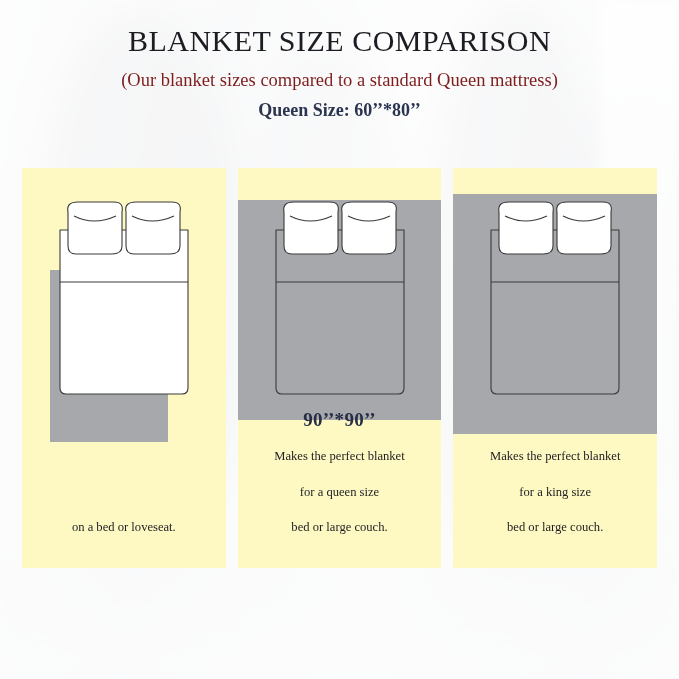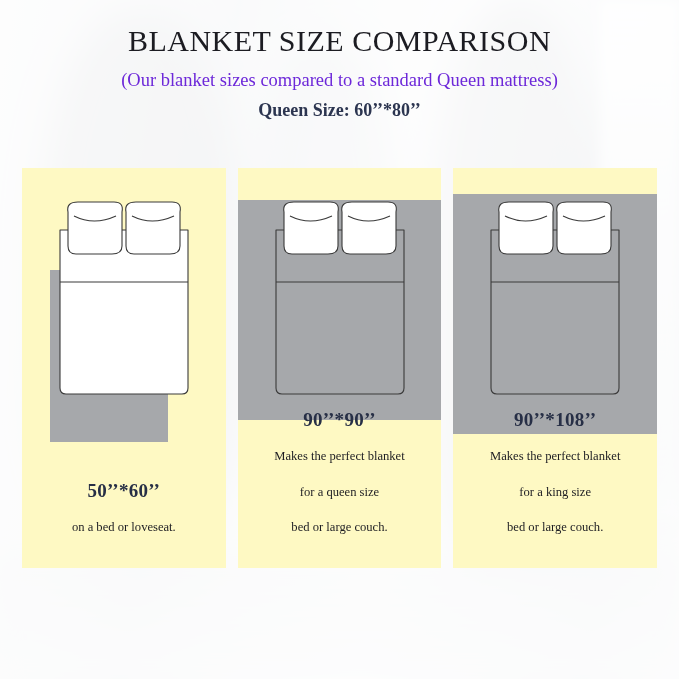--- a/index.html
+++ b/index.html
@@ -67,21 +67,21 @@
   .title {
     font-size: 30px;
     letter-spacing: 0.5px;
     color: #1c1c22;
     font-weight: normal;
     margin: 0 0 12px 0;
     line-height: 1.1;
   }
   .subtitle {
     font-size: 18.5px;
-    color: #6d28d9;
+    color: #7f1d1d;
     margin: 0 0 9px 0;
     line-height: 1.2;
   }
   .queen-line {
     font-size: 18px;
     color: #2c3550;
     font-weight: bold;
     margin: 8px;
     line-height: 1.2;
   }
@@ -187,21 +187,20 @@
 
               <path d="M74 22 Q72 12 84 12 L120 12 Q130 12 128 22 L128 56 Q128 64 118 64 L82 64 Q74 64 74 56 Z"></path>
 
               <path d="M22 26 Q42 36 64 26" fill="none"></path>
               <path d="M80 26 Q100 36 122 26" fill="none"></path>
             </g>
           </svg>
         </div>
       </div>
       <div class="caption">
-        <p class="size-label">50’’*60’’</p>
         <p class="desc">on a bed or loveseat.</p>
       </div>
     </div>
 
     <div class="panel p2">
       <div class="panel-inner">
         <div class="blanket"></div>
         <div class="bed">
           <svg viewBox="0 0 144 216" xmlns="http://www.w3.org/2000/svg">
             <g fill="#a6a8ab" stroke="#3a3a3a" stroke-width="1.1" stroke-linejoin="round">
@@ -233,21 +232,20 @@
               <path d="M8 92 L136 92" fill="none"></path>
               <path d="M16 22 Q14 12 26 12 L62 12 Q72 12 70 22 L70 56 Q70 64 60 64 L24 64 Q16 64 16 56 Z" fill="#ffffff"></path>
               <path d="M74 22 Q72 12 84 12 L120 12 Q130 12 128 22 L128 56 Q128 64 118 64 L82 64 Q74 64 74 56 Z" fill="#ffffff"></path>
               <path d="M22 26 Q42 36 64 26" fill="none"></path>
               <path d="M80 26 Q100 36 122 26" fill="none"></path>
             </g>
           </svg>
         </div>
       </div>
       <div class="caption">
-        <p class="size-label">90’’*108’’</p>
         <p class="desc">Makes the perfect blanket</p>
         <p class="desc">for a king size</p>
         <p class="desc">bed or large couch.</p>
       </div>
     </div>
 
   </div>
 </div>
 
 </body></html>

